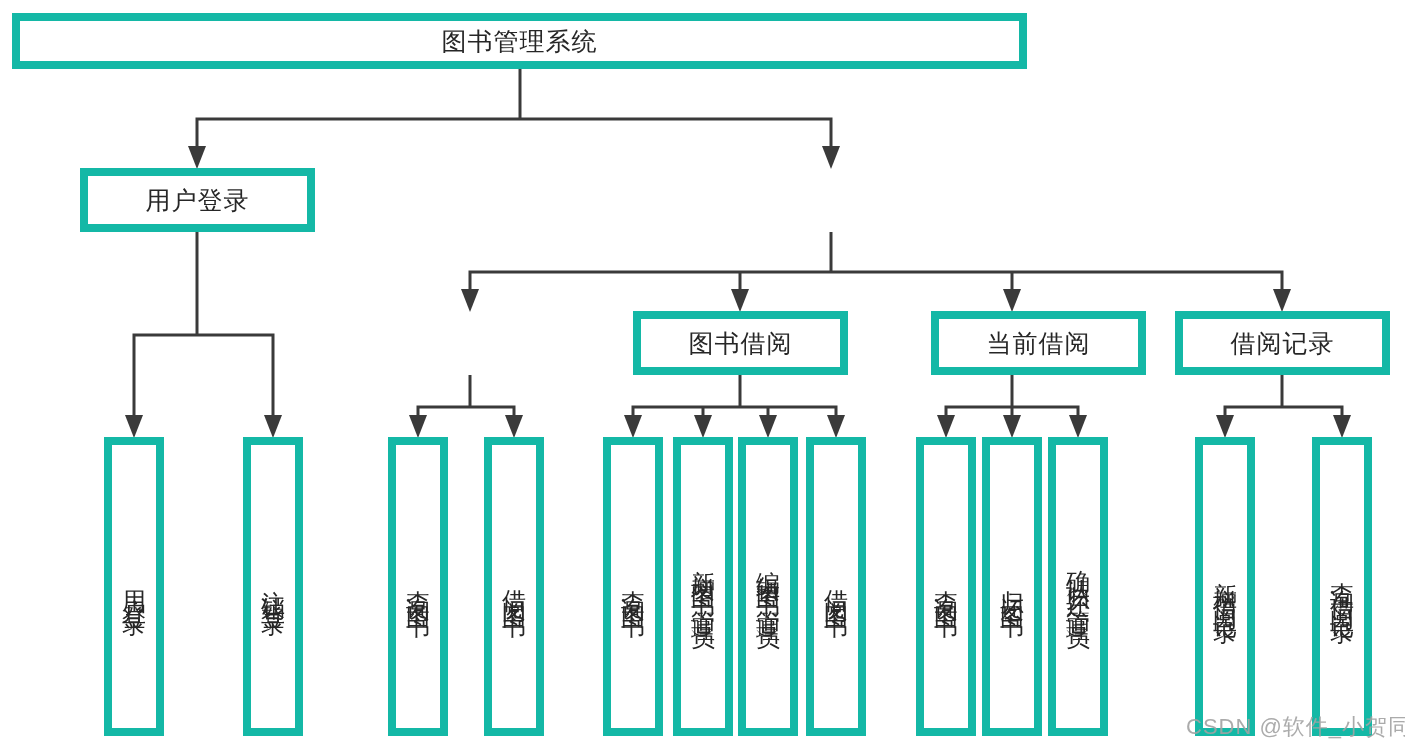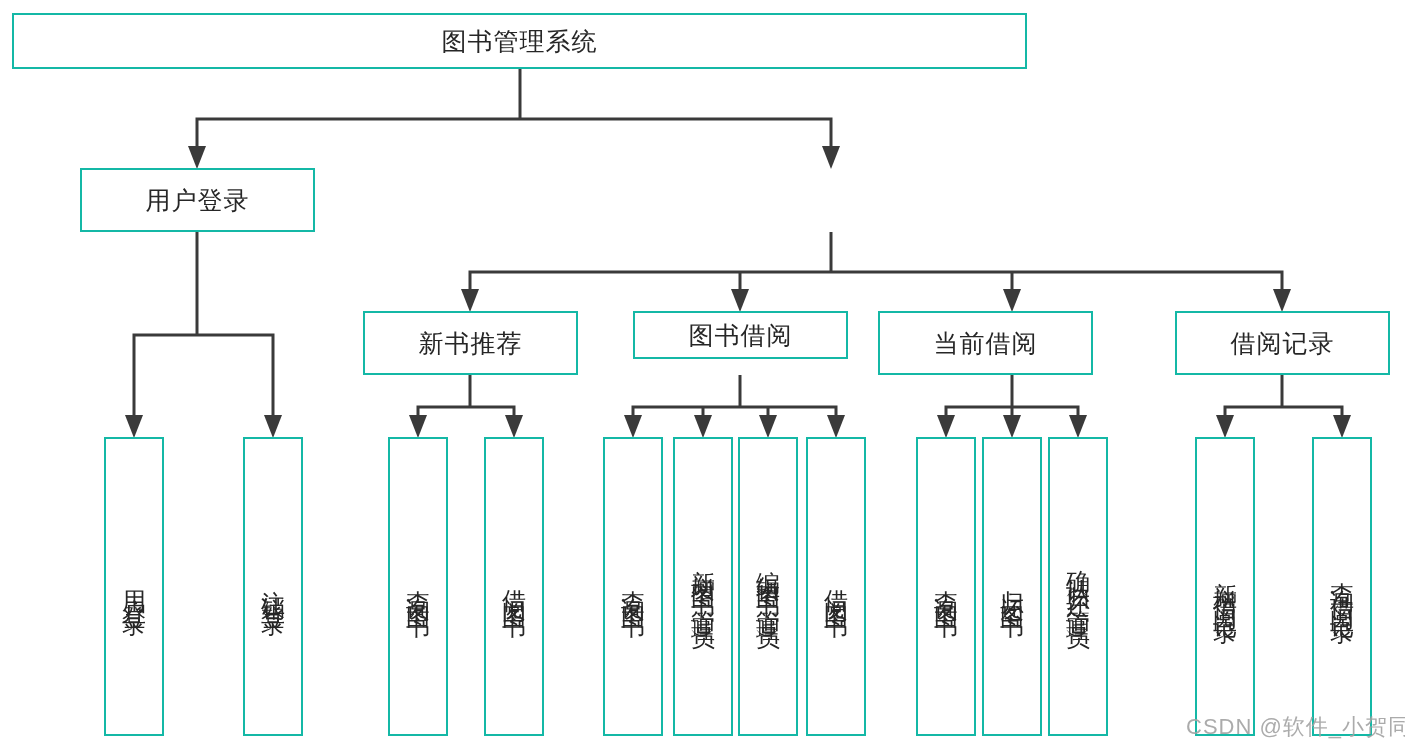--- a/index.html
+++ b/index.html
@@ -6,21 +6,21 @@
   .stage{
     position:relative;
     width:1405px;height:747px;
     background:#ffffff;
     font-family:"Liberation Sans", sans-serif;
     overflow:hidden;
   }
   .wires{position:absolute;left:0;top:0;}
   .node{
     position:absolute;box-sizing:border-box;
-    border:2px solid #14b8a6;background:#ffffff;
+    border:8px solid #14b8a6;background:#ffffff;
     display:flex;align-items:center;justify-content:center;
     color:#262626;
   }
   .node.h span{
     font-size:25px;letter-spacing:1px;white-space:nowrap;
   }
   .node.v span{
     writing-mode:vertical-rl;
     text-orientation:mixed;
     font-size:24px;letter-spacing:8px;line-height:1;
@@ -94,27 +94,24 @@
   </svg>
 
   <div class="node h" style="left:12px;top:13px;width:1015px;height:56px">
     <span>图书管理系统</span>
   </div>
 
   <div class="node h" style="left:80px;top:168px;width:235px;height:64px">
     <span>用户登录</span>
   </div>
 
-  <div class="node h" style="left:363px;top:311px;width:215px;height:64px">
-    <span>新书推荐</span>
-  </div>
-  <div class="node h" style="left:633px;top:311px;width:215px;height:48px">
+  <div class="node h" style="left:633px;top:311px;width:215px;height:64px">
     <span>图书借阅</span>
   </div>
-  <div class="node h" style="left:878px;top:311px;width:215px;height:64px">
+  <div class="node h" style="left:931px;top:311px;width:215px;height:64px">
     <span>当前借阅</span>
   </div>
   <div class="node h" style="left:1175px;top:311px;width:215px;height:64px">
     <span>借阅记录</span>
   </div>
 
   <div class="node v" style="left:104px;top:437px;width:60px;height:299px">
     <span>用户登录</span>
   </div>
   <div class="node v" style="left:243px;top:437px;width:60px;height:299px">

